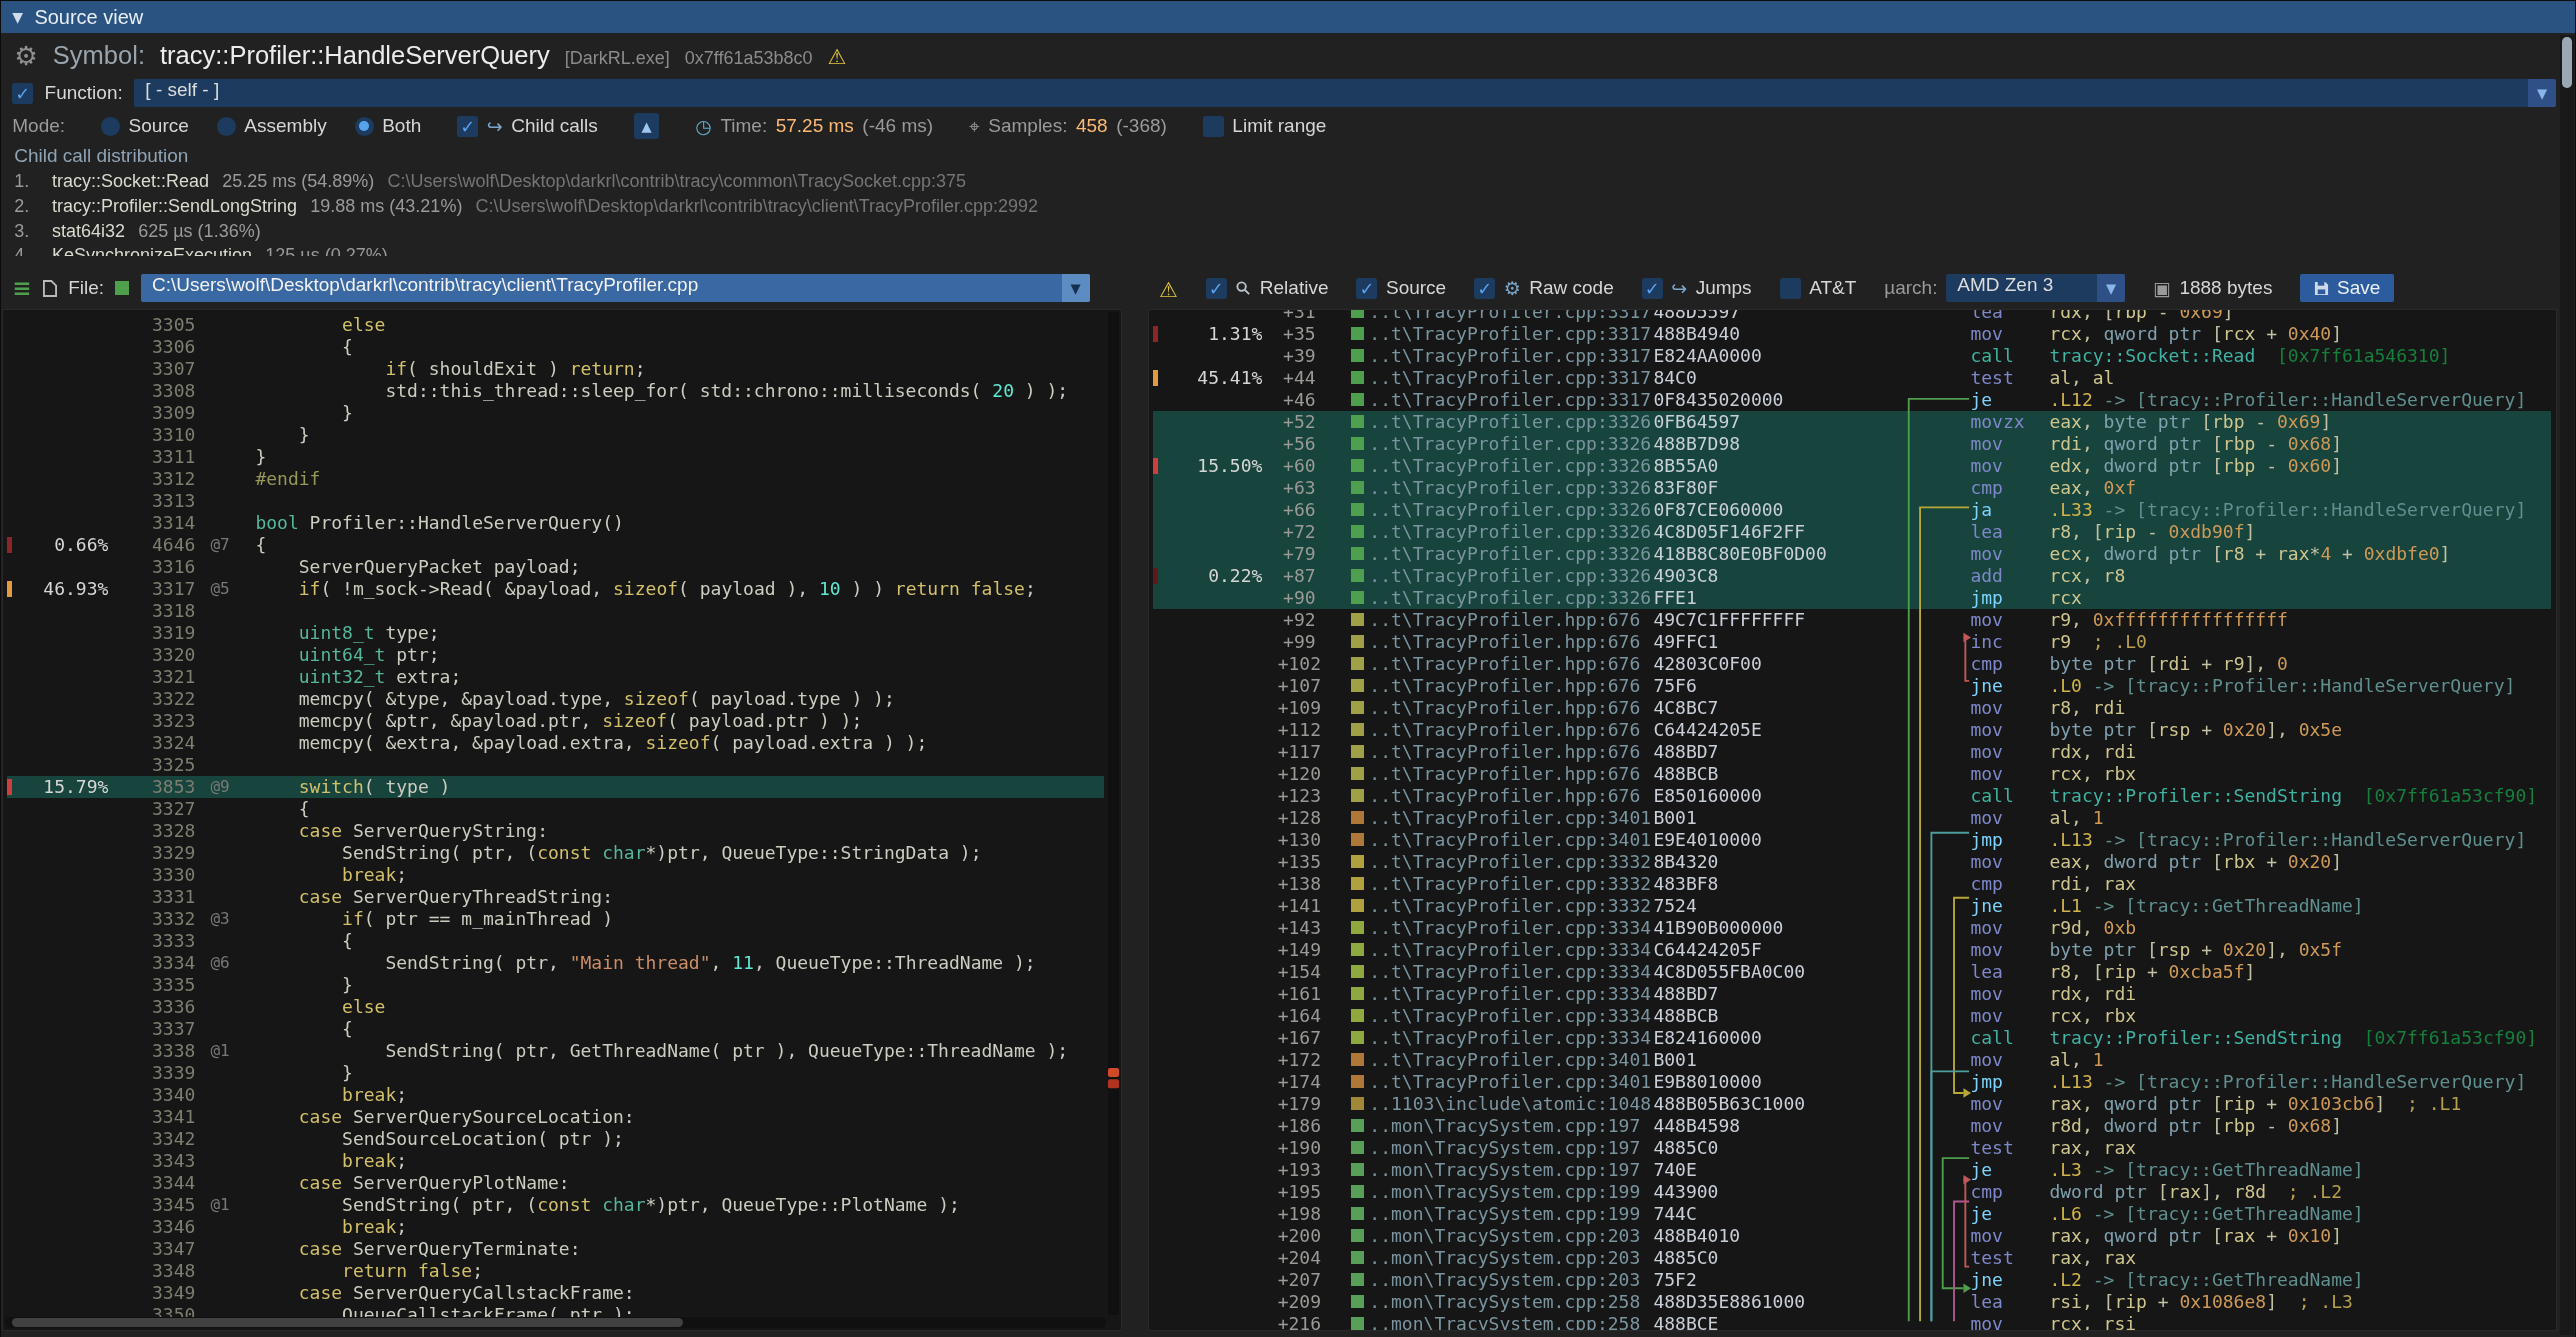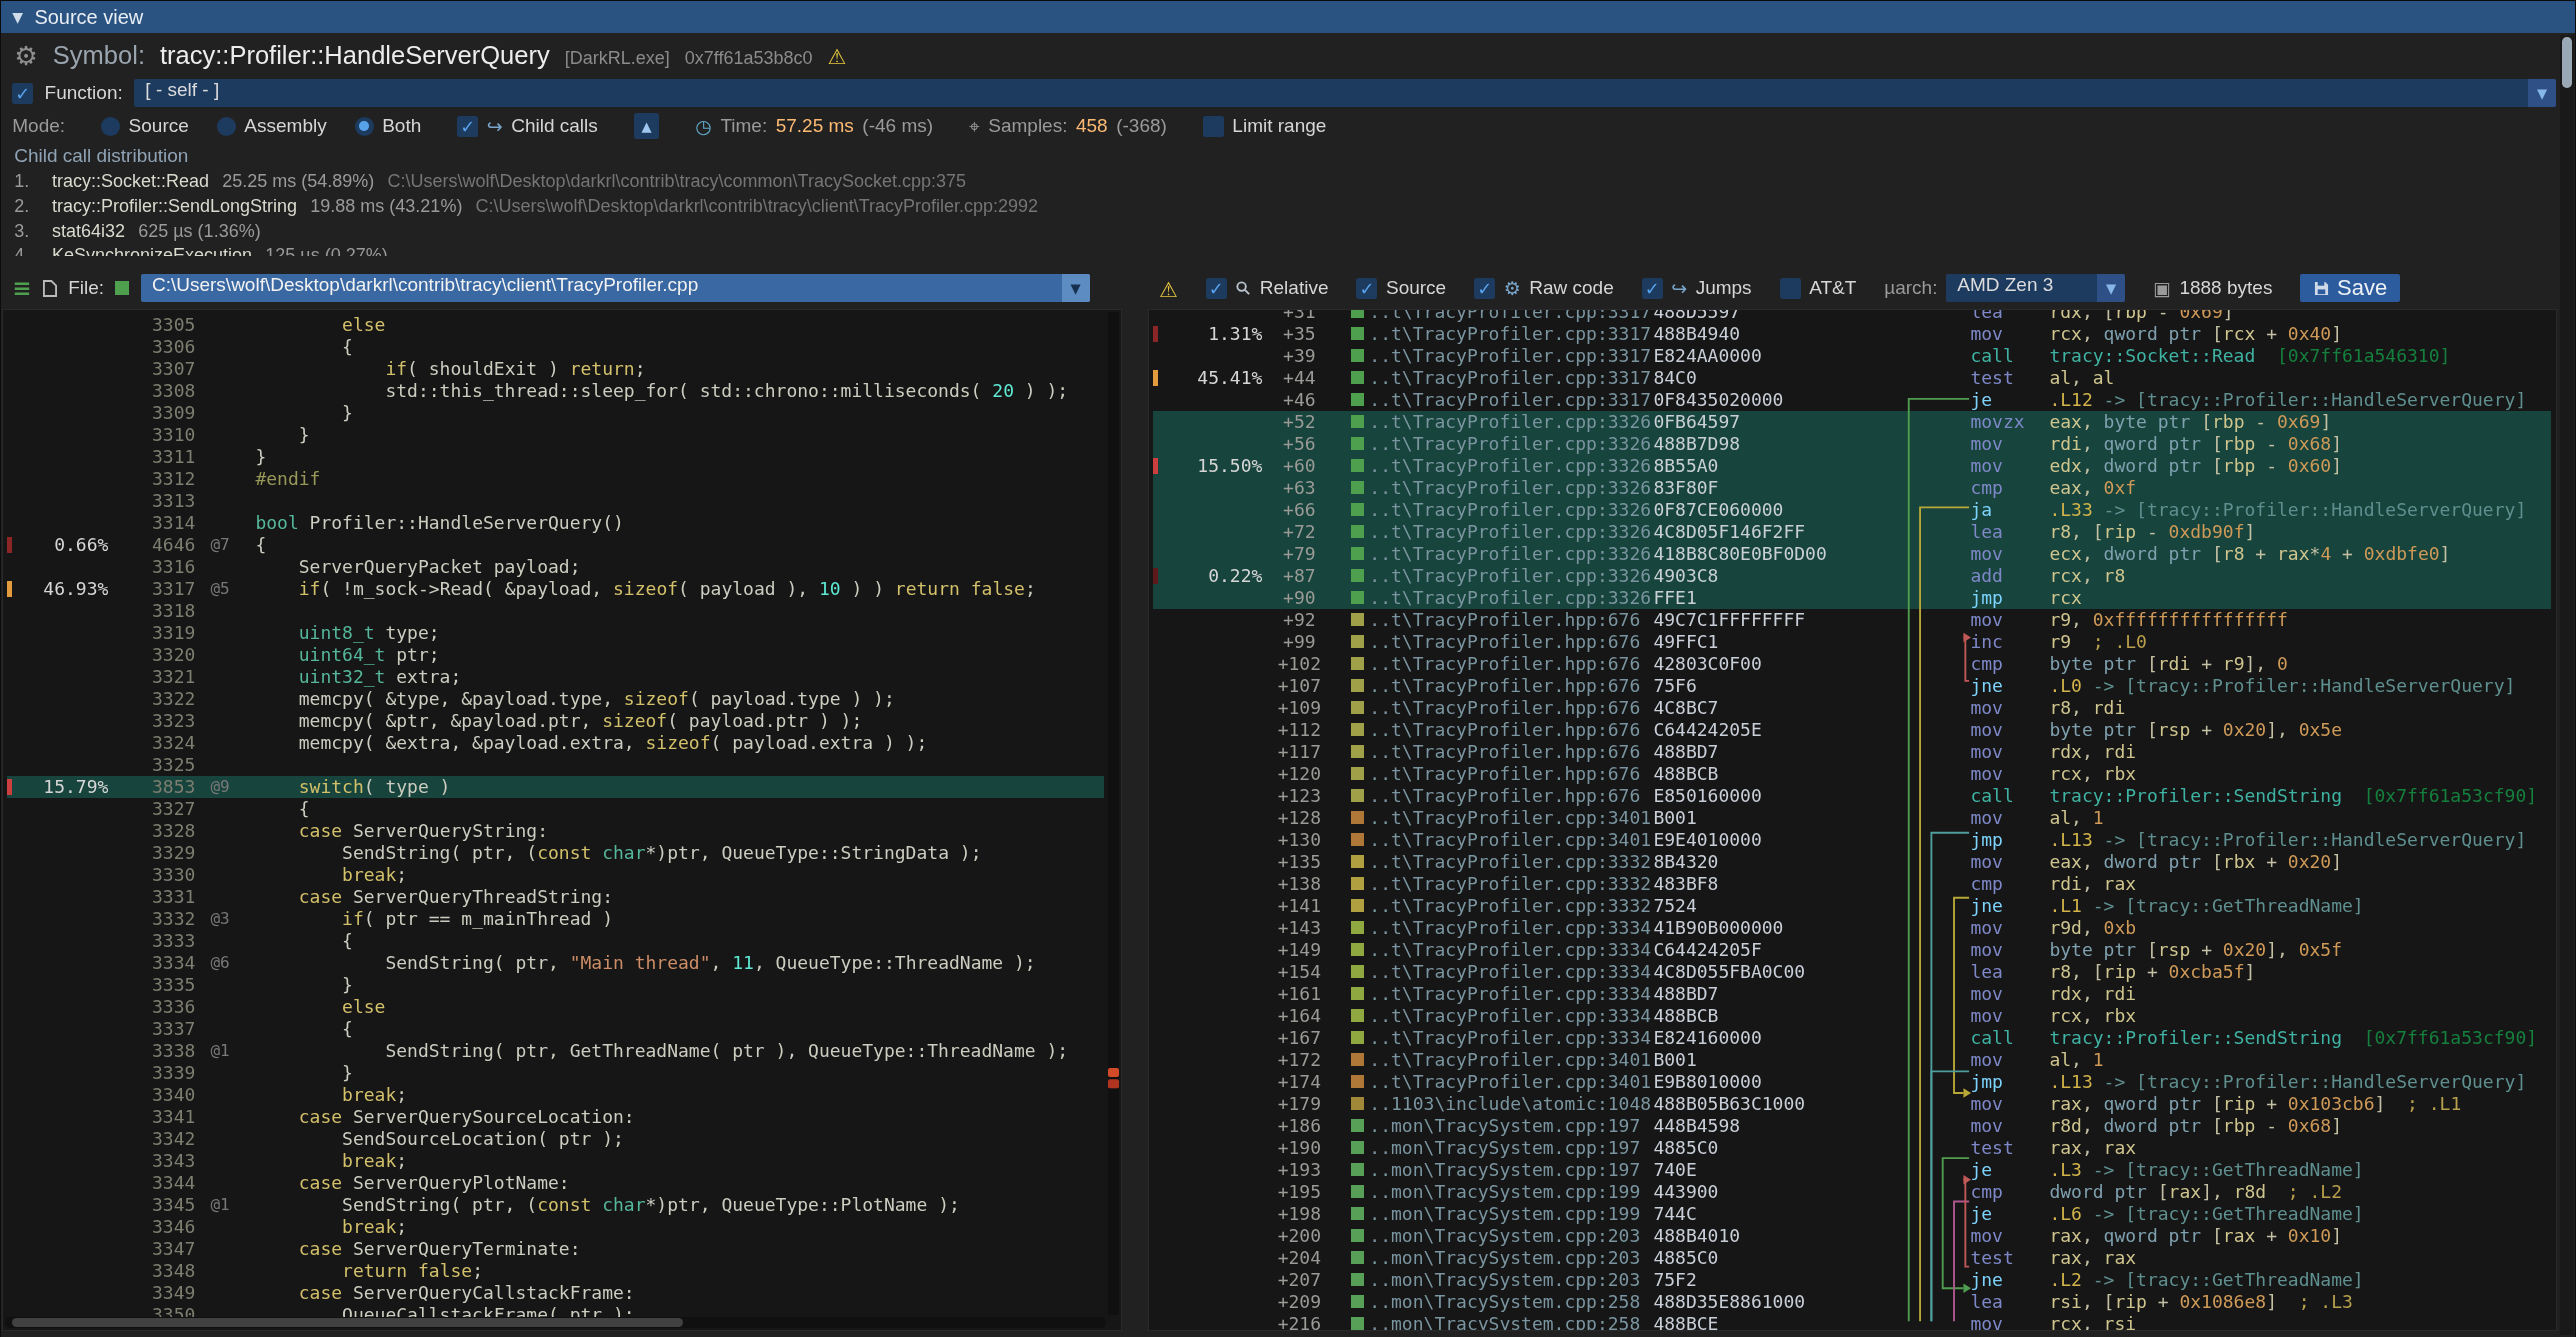--- a/index.html
+++ b/index.html
@@ -64,21 +64,21 @@
 
   
   .file-group{position:absolute;top:272px;left:11.3px;height:30px;display:flex;align-items:center;gap:11.3px;font-size:19px}
   .files-icon{color:#4ea04e;font-size:23px;font-weight:bold}
   .file-swatch{width:14px;height:14px;background:#4ea04e;display:inline-block;flex:none}
   .file-group .combo{width:949px}
   .asm-toolbar{position:absolute;top:272px;left:1158px;height:30px;display:flex;align-items:center;gap:28px;font-size:19px}
   .tb-item{display:flex;align-items:center;gap:8.5px}
   .chip-icon{color:#9a9a9a;font-size:19px}
   .save-btn{display:flex;align-items:center;gap:8.5px;background:#2d5c9e;color:#ecf1f6;height:28px;
-     padding:0 13.2px;border-radius:1.9px;font-size:22px}
+     padding:0 13.2px;border-radius:1.9px;font-size:19px}
 
   
   .source-pane{position:absolute;left:1px;top:308px;width:1120px;height:1022px;background:#161616;
      border:0.9px solid #2a2a2a;overflow:hidden}
   .asm-pane{position:absolute;left:1147px;top:308px;width:1409px;height:1022px;background:#161616;
      border:0.9px solid #2a2a2a;overflow:hidden}
 
   .srow,.arow{display:flex;height:22px;line-height:22px;font-family:"DejaVu Sans Mono",monospace;
      font-size:18px;white-space:pre;align-items:center}
   .srow.hl,.arow.hl{background:#17443c}

